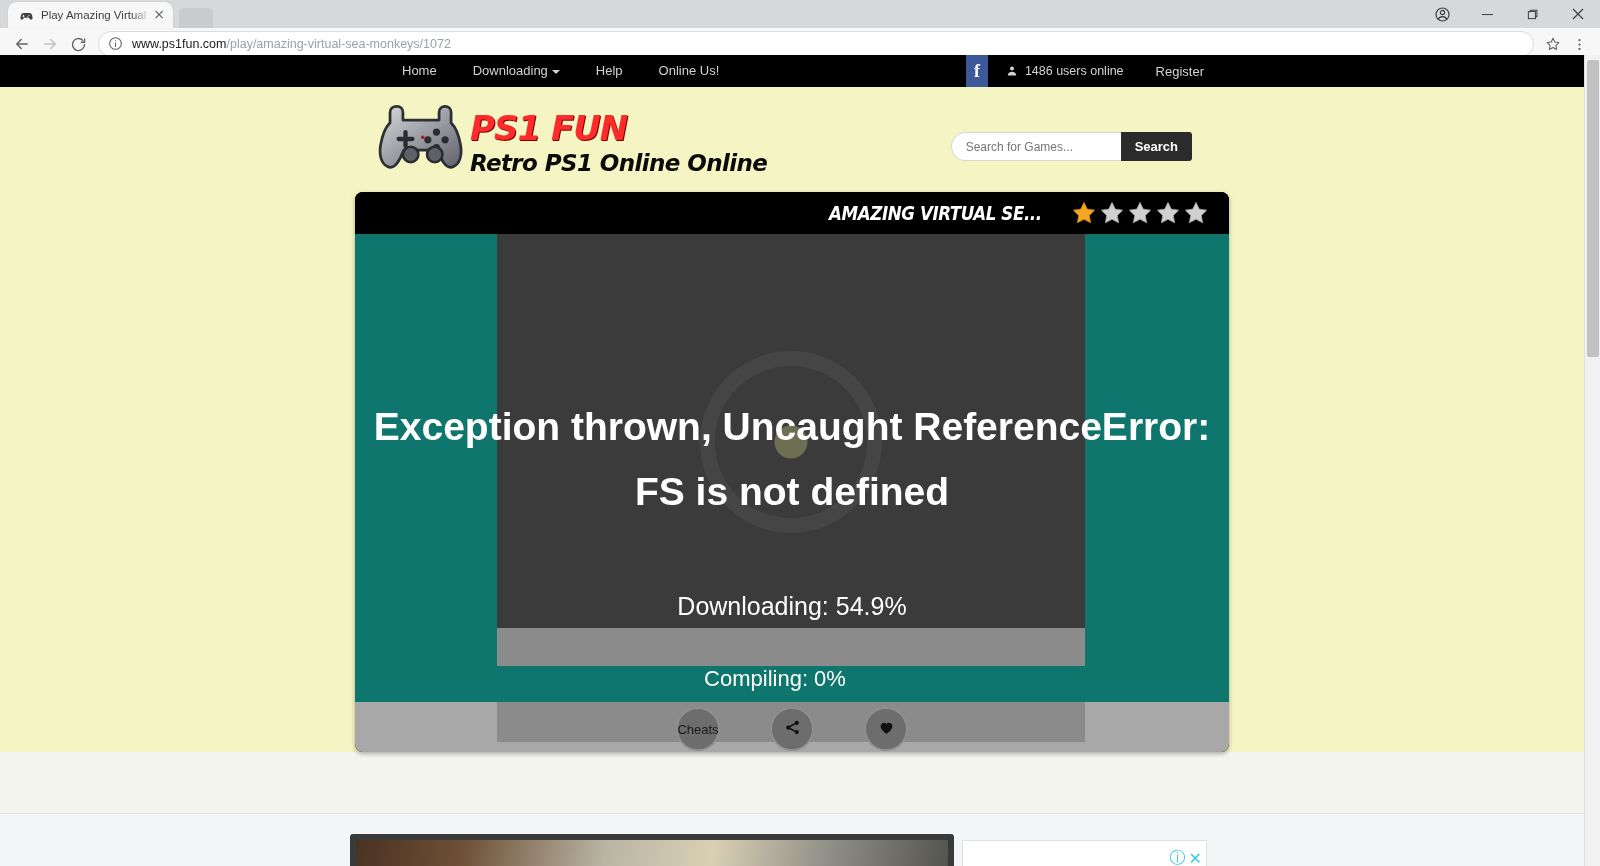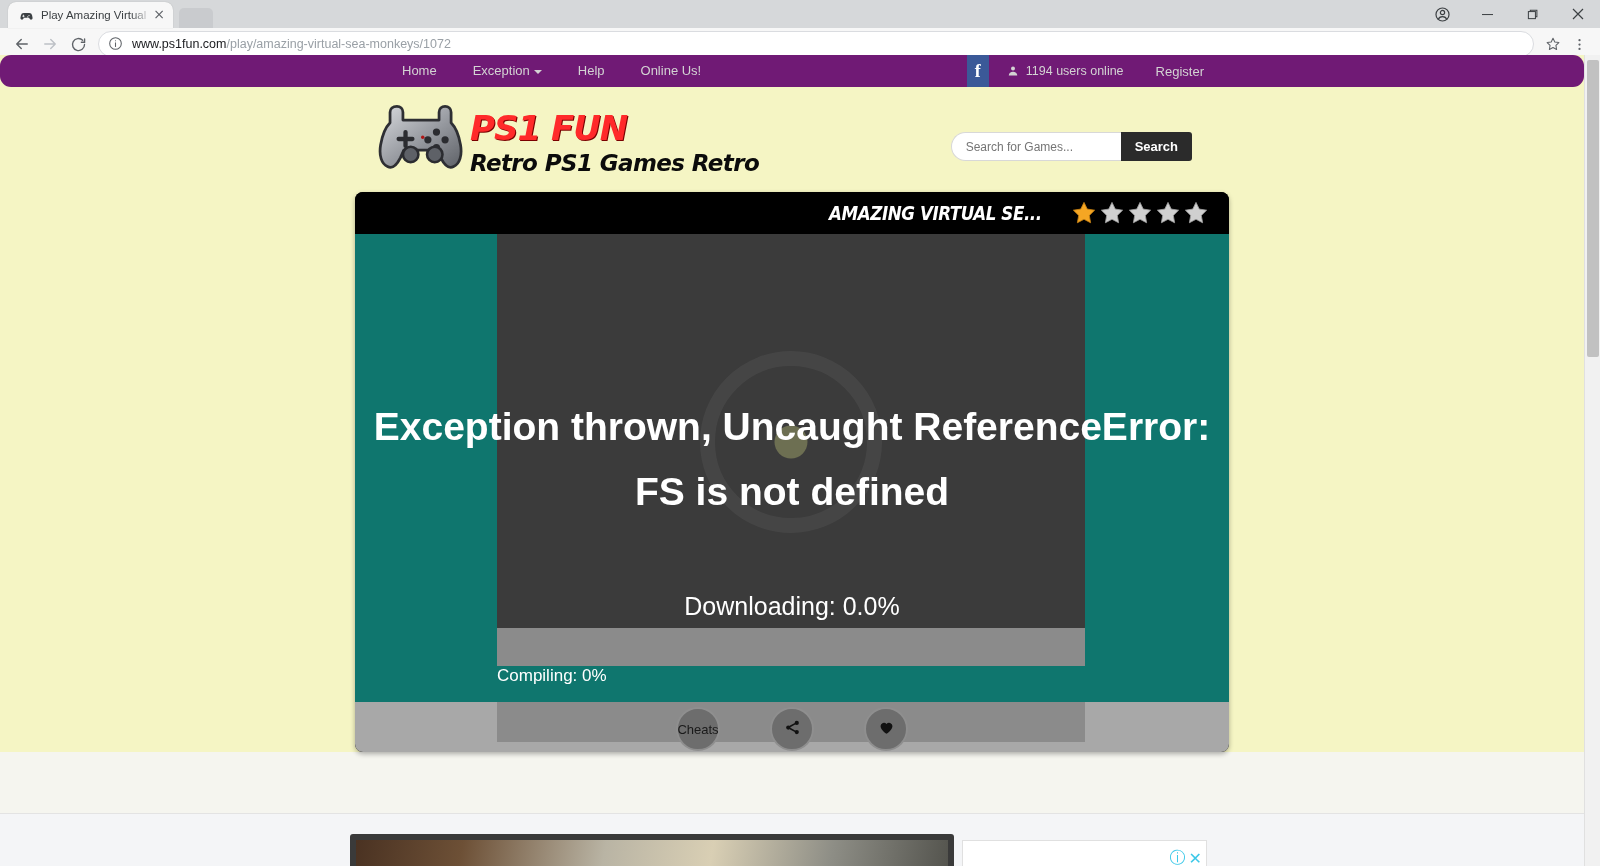--- a/index.html
+++ b/index.html
@@ -122,25 +122,24 @@
   .page {
     position: absolute;
     left: 0; top: 0;
     width: 1584px;
     background: #f5f5c4;
   }
 
   
   .topnav {
     height: 32px;
-    background: #701a75;
+    background: #000000;
     display: flex;
     align-items: center;
     position: relative;
-    border-radius: 11px;
   }
   .topnav-left {
     display: flex;
     align-items: center;
     margin-left: 384px;
     gap: 0px;
   }
   .nav-link {
     color: #d3d3d3;
     font-size: 13px;
@@ -329,24 +328,25 @@
   }
   .progress {
     position: absolute;
     left: 142px; top: 394px;
     width: 588px; height: 38px;
     background: #8b8b8b;
   }
   .progress-fill { height: 100%; background: #8b8b8b; }
   .compiling {
     position: absolute;
-    left: 142px; top: 432px;
+    left: 126px; top: 432px;
     width: 588px;
+    text-align: center;
     color: #fff;
-    font-size: 17px;
+    font-size: 22px;
   }
 
   .game-footer {
     position: relative;
     height: 50px;
     background: #a8a8a8;
     padding-left: 36px;
   }
   .footer-inner {
     position: absolute;
@@ -517,34 +517,34 @@
       </svg>
     </span>
   </div>
 
   <div class="viewport">
     <div class="page">
 
       <div class="topnav">
         <div class="topnav-left">
           <a class="nav-link">Home</a>
-          <a class="nav-link"><span>Exception</span><i class="caret"></i></a>
+          <a class="nav-link"><span>Downloading</span><i class="caret"></i></a>
           <a class="nav-link">Help</a>
           <a class="nav-link">Online Us!</a>
         </div>
         <div class="topnav-right">
           <span class="fb-box">f</span>
           <span class="users-wrap">
             <span class="user-ico">
               <svg width="12" height="12" viewBox="0 0 24 24" fill="#d3d3d3">
                 <circle cx="12" cy="7" r="4"></circle>
                   <path d="M3.5 21c0-4.7 3.8-7.5 8.5-7.5s8.5 2.8 8.5 7.5z"></path>
               </svg>
             </span>
-            <span>1194 users online</span>
+            <span>1486 users online</span>
           </span>
           <a class="register-link">Register</a>
         </div>
       </div>
 
       <div class="header">
         <div class="logo">
           <span class="pad-ico">
             <svg width="86" height="76" viewBox="0 0 100 88">
               <defs>
@@ -560,21 +560,21 @@
               <circle cx="78" cy="45" r="4.2" fill="#2b2c30"></circle>
               <circle cx="58" cy="45" r="4.2" fill="#2b2c30"></circle>
               <circle cx="68" cy="54" r="4.2" fill="#2b2c30"></circle>
               <circle cx="38" cy="62" r="9" fill="#5e6167" stroke="#2b2c30" stroke-width="3"></circle>
               <circle cx="66" cy="62" r="9" fill="#5e6167" stroke="#2b2c30" stroke-width="3"></circle>
               <circle cx="52" cy="42" r="2" fill="#b01515"></circle>
             </svg>
           </span>
           <span class="logo-text">
             <div class="logo-title">PS1 FUN</div>
-            <div class="logo-sub">Retro PS1 Games Retro</div>
+            <div class="logo-sub">Retro PS1 Online Online</div>
           </span>
         </div>
 
         <div class="searchbar">
           <input class="search-input" type="text" placeholder="Search for Games..." style="">
           <button class="search-btn">Search</button>
         </div>
       </div>
 
       <div class="game-wrap">
@@ -598,21 +598,21 @@
               </svg>
           </span>
         </div>
 
         <div class="game-stage">
           <div class="canvas">
             <div class="spinner-ring"></div>
             <div class="spinner-dot"></div>
           </div>
           <div class="err-msg">Exception thrown, Uncaught ReferenceError: FS is not defined</div>
-          <div class="dl-text">Downloading: 0.0%</div>
+          <div class="dl-text">Downloading: 54.9%</div>
           <div class="progress">
             <div class="progress-fill"></div>
           </div>
           <div class="compiling">Compiling: 0%</div>
         </div>
 
         <div class="game-footer">
           <div class="footer-inner"></div>
           <div class="ctrl-row">
             <span class="ctrl-btn cheats">Cheats</span>

